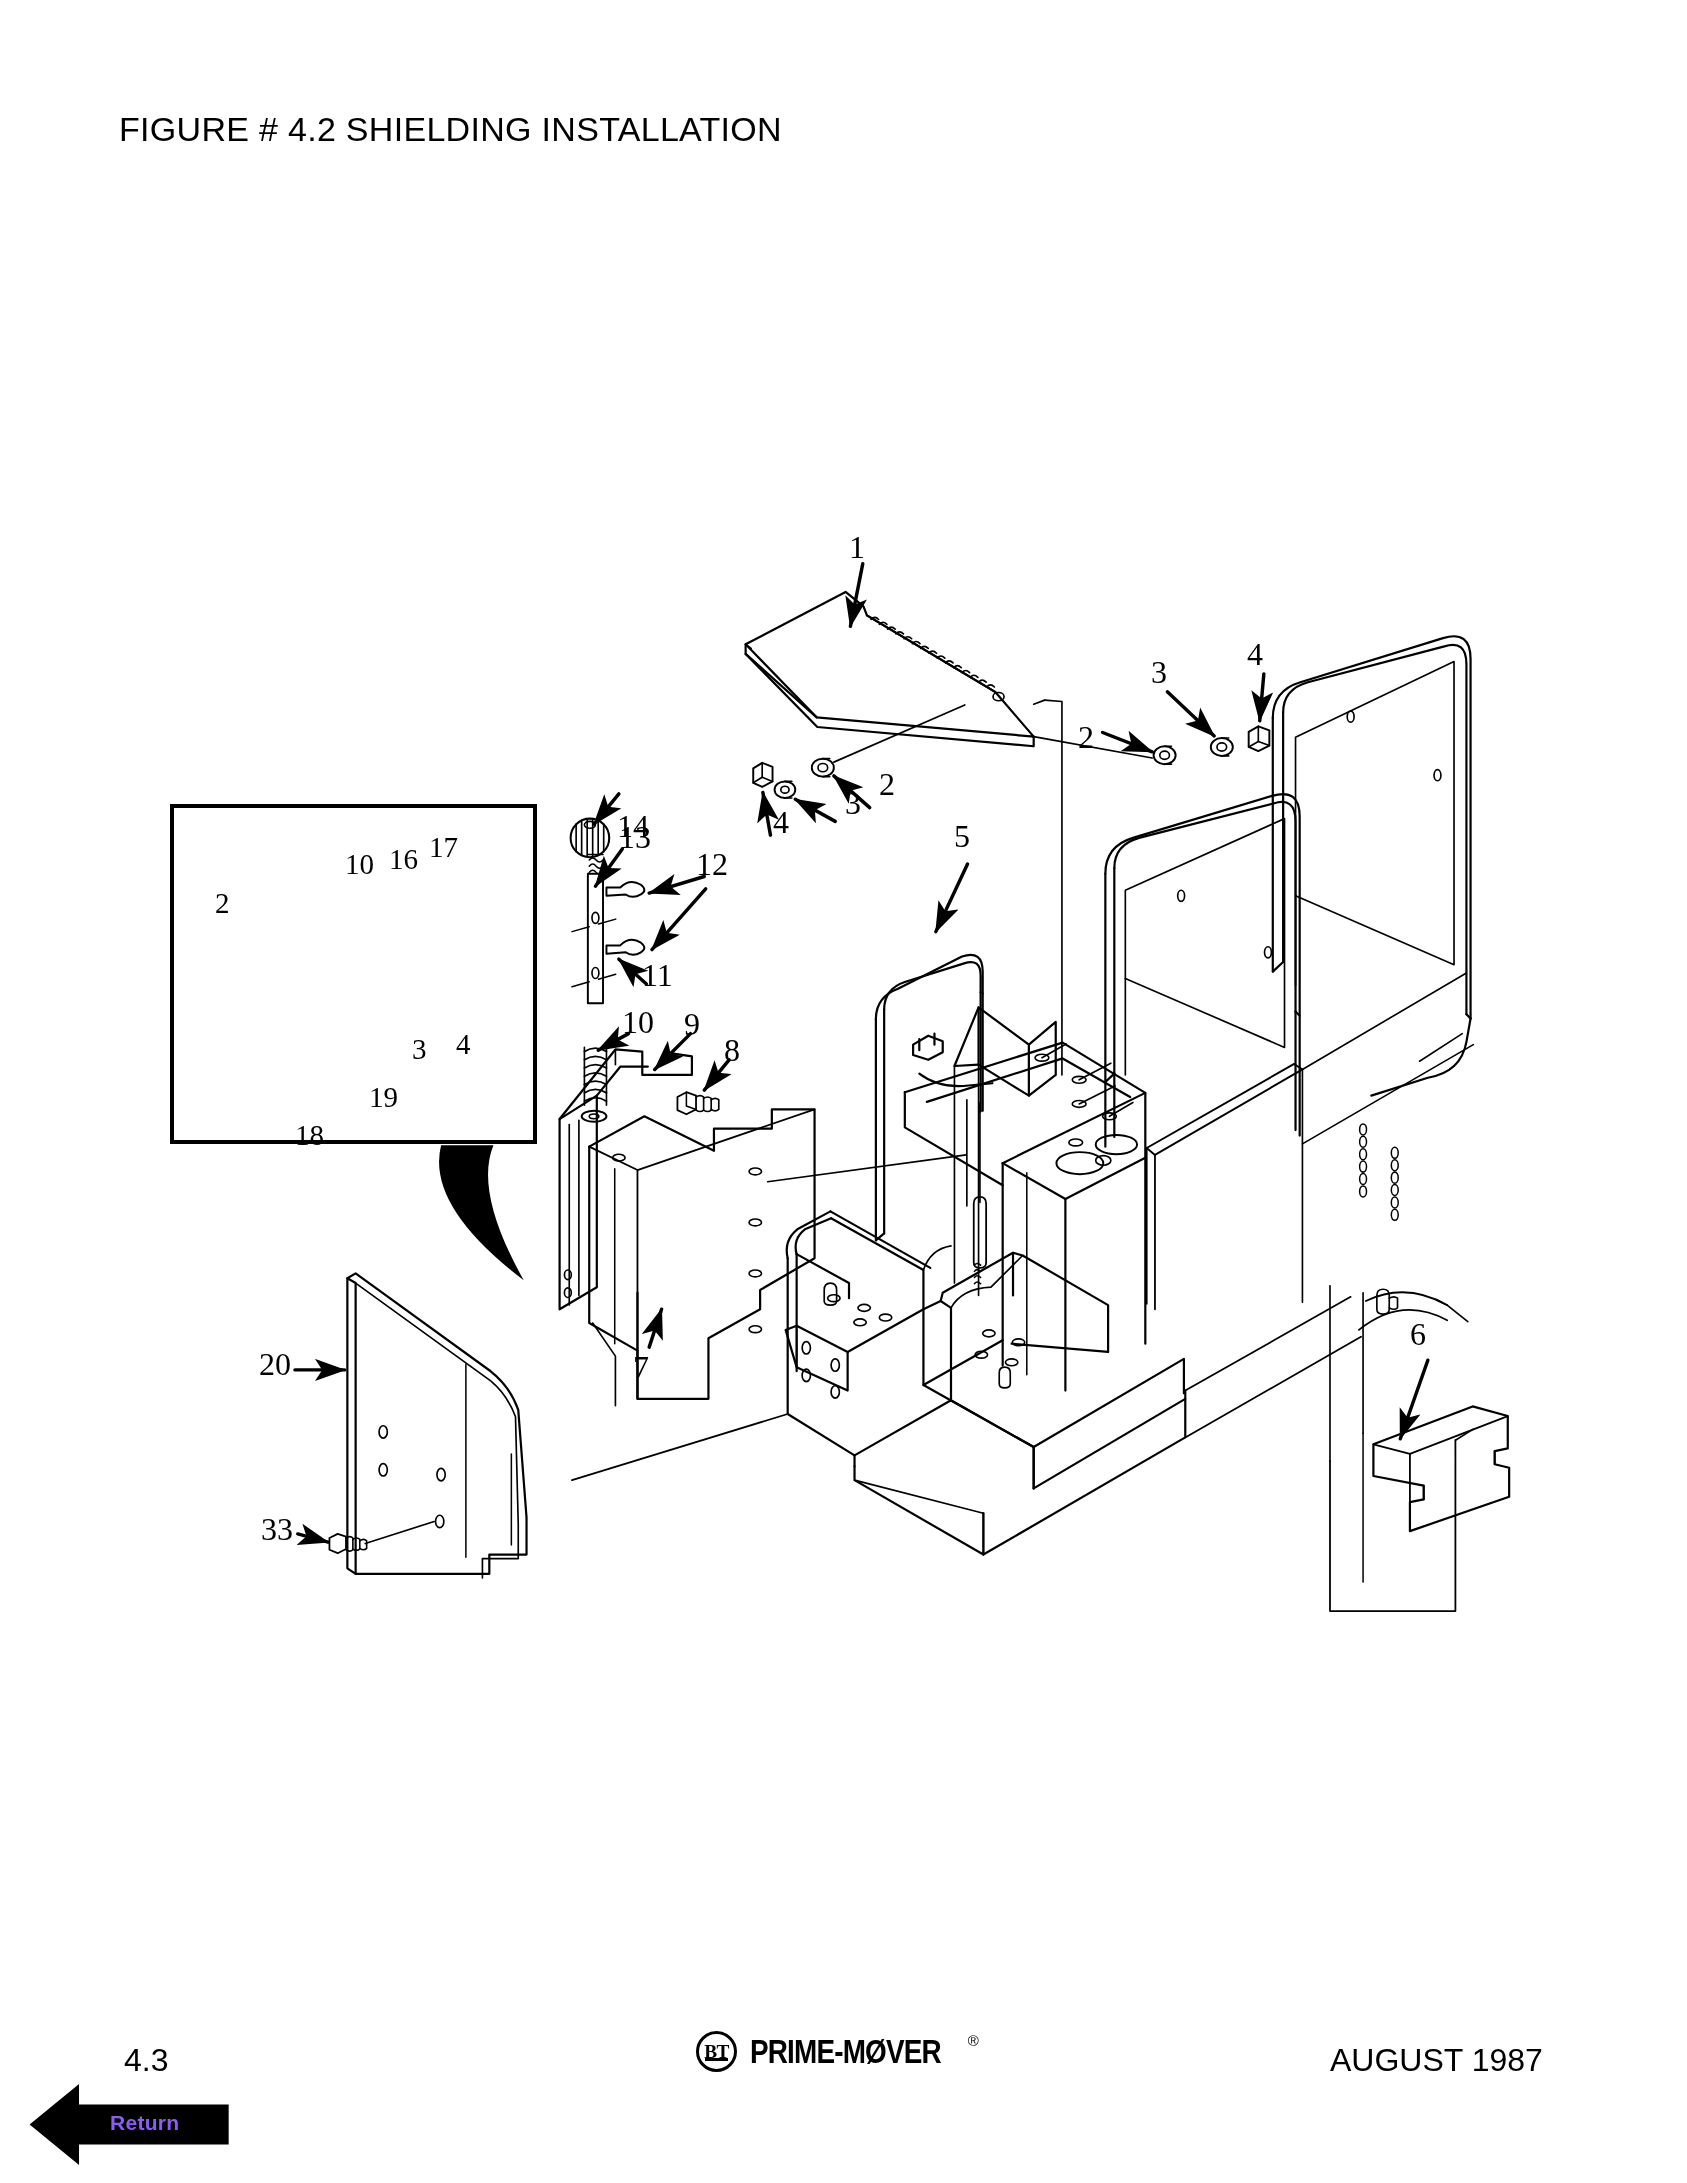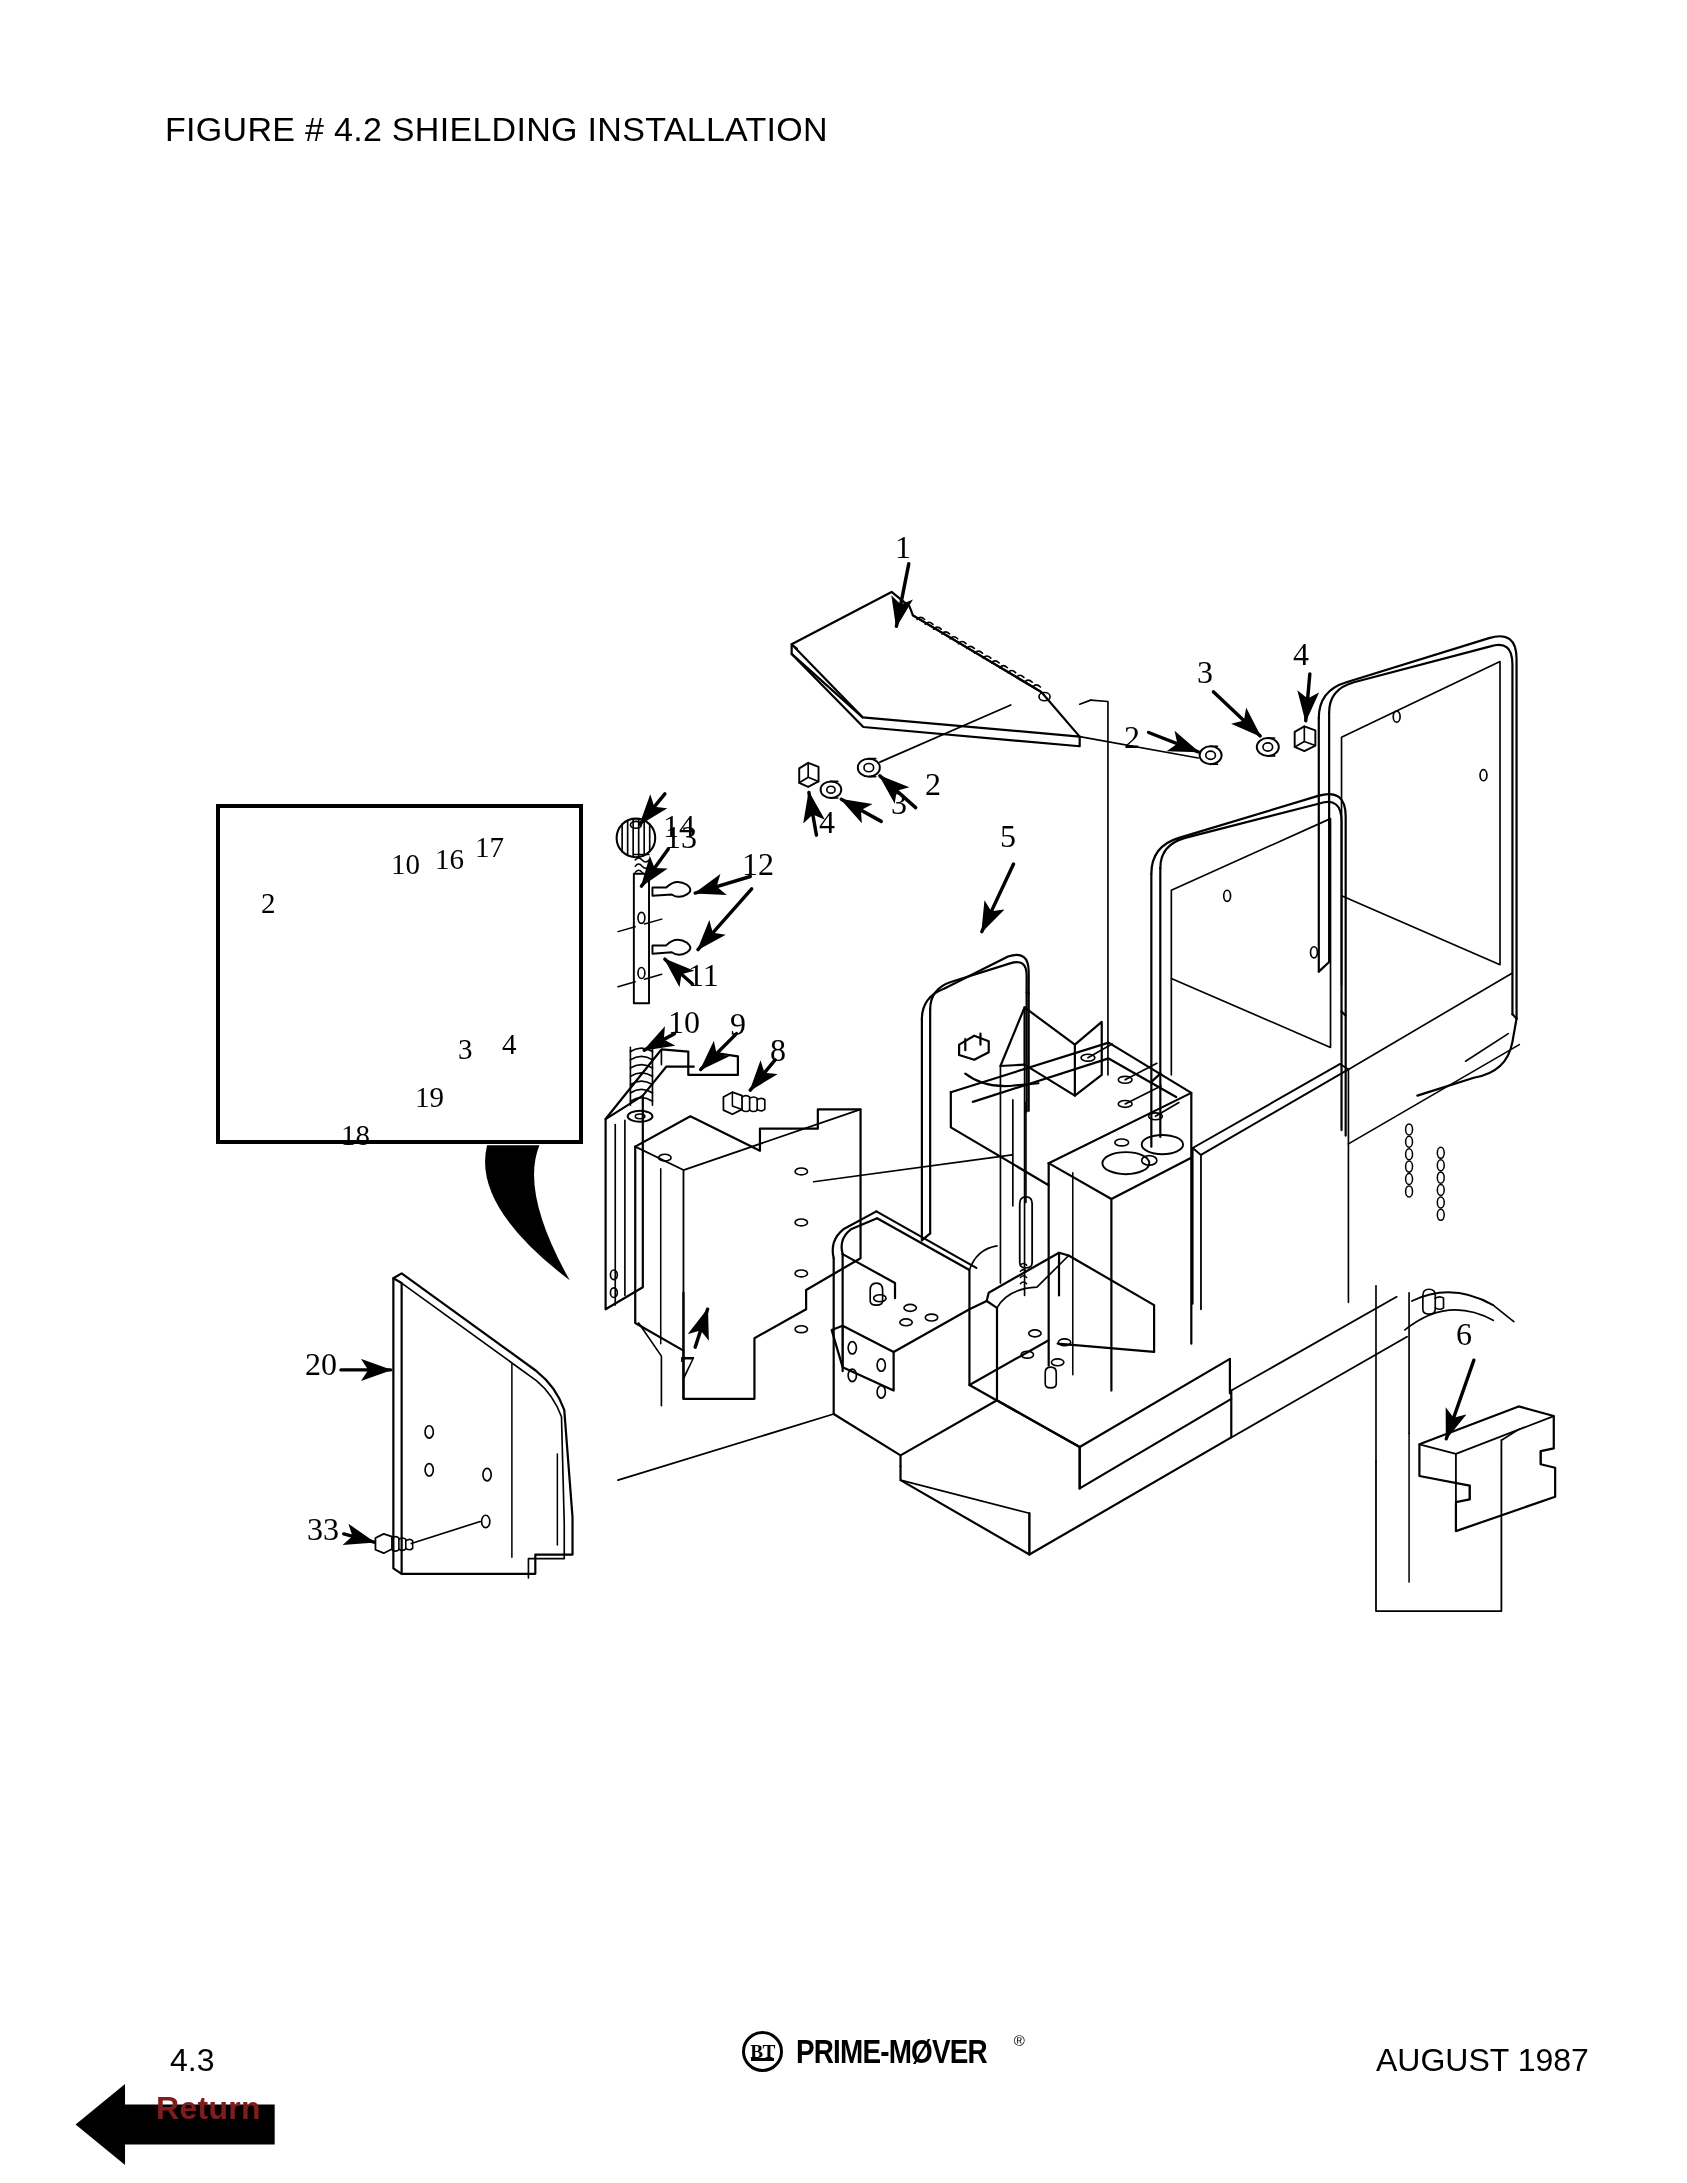--- a/index.html
+++ b/index.html
@@ -1,21 +1,21 @@
 <!DOCTYPE html>
 <html style="font-size:11px"><head>
 <meta charset="utf-8">
 <title>Shielding Installation</title>
 <style>
   html,body{margin:0;padding:0;background:#fff;}
   body{
     width:1687px;height:2183px;position:relative;overflow:hidden;
     font-family:"Liberation Sans", sans-serif;color:#000;
   }
-  #page{position:absolute;inset:0;background:#fff;margin-left:46px;}
+  #page{position:absolute;inset:0;background:#fff;}
 
   
   .fig-title{
     position:absolute;left:119px;top:110px;
     font-size:34px;letter-spacing:0.3px;white-space:nowrap;
     font-family:"Liberation Sans", sans-serif;
   }
 
   
   .canvas{position:absolute;left:0;top:0;width:1687px;height:2183px;}
@@ -51,21 +51,21 @@
   .brand-name{
     font-family:"Liberation Sans", sans-serif;font-weight:bold;font-size:34px;
     letter-spacing:-1px;transform:scaleX(0.82);transform-origin:left center;
   }
   .brand-reg{font-size:15px;vertical-align:super;margin-left:-15px;}
 
   .return-btn{
     position:absolute;left:29px;top:65px;width:214px;height:81px;cursor:pointer;
   }
   .return-label{
-    position:absolute;left:81px;top:6px;color:#7f1d1d;font-weight:bold;font-size:32px;
+    position:absolute;left:81px;top:27px;color:#8b5cf6;font-weight:bold;font-size:21px;
     font-family:"Liberation Sans", sans-serif;letter-spacing:0.3px;
   }
 
   
   .inset-frame{
     position:absolute;left:170px;top:804px;width:367px;height:340px;
     border:4.8px solid #000;background:#fff;box-sizing:border-box;
   }
 </style>
 </head>

